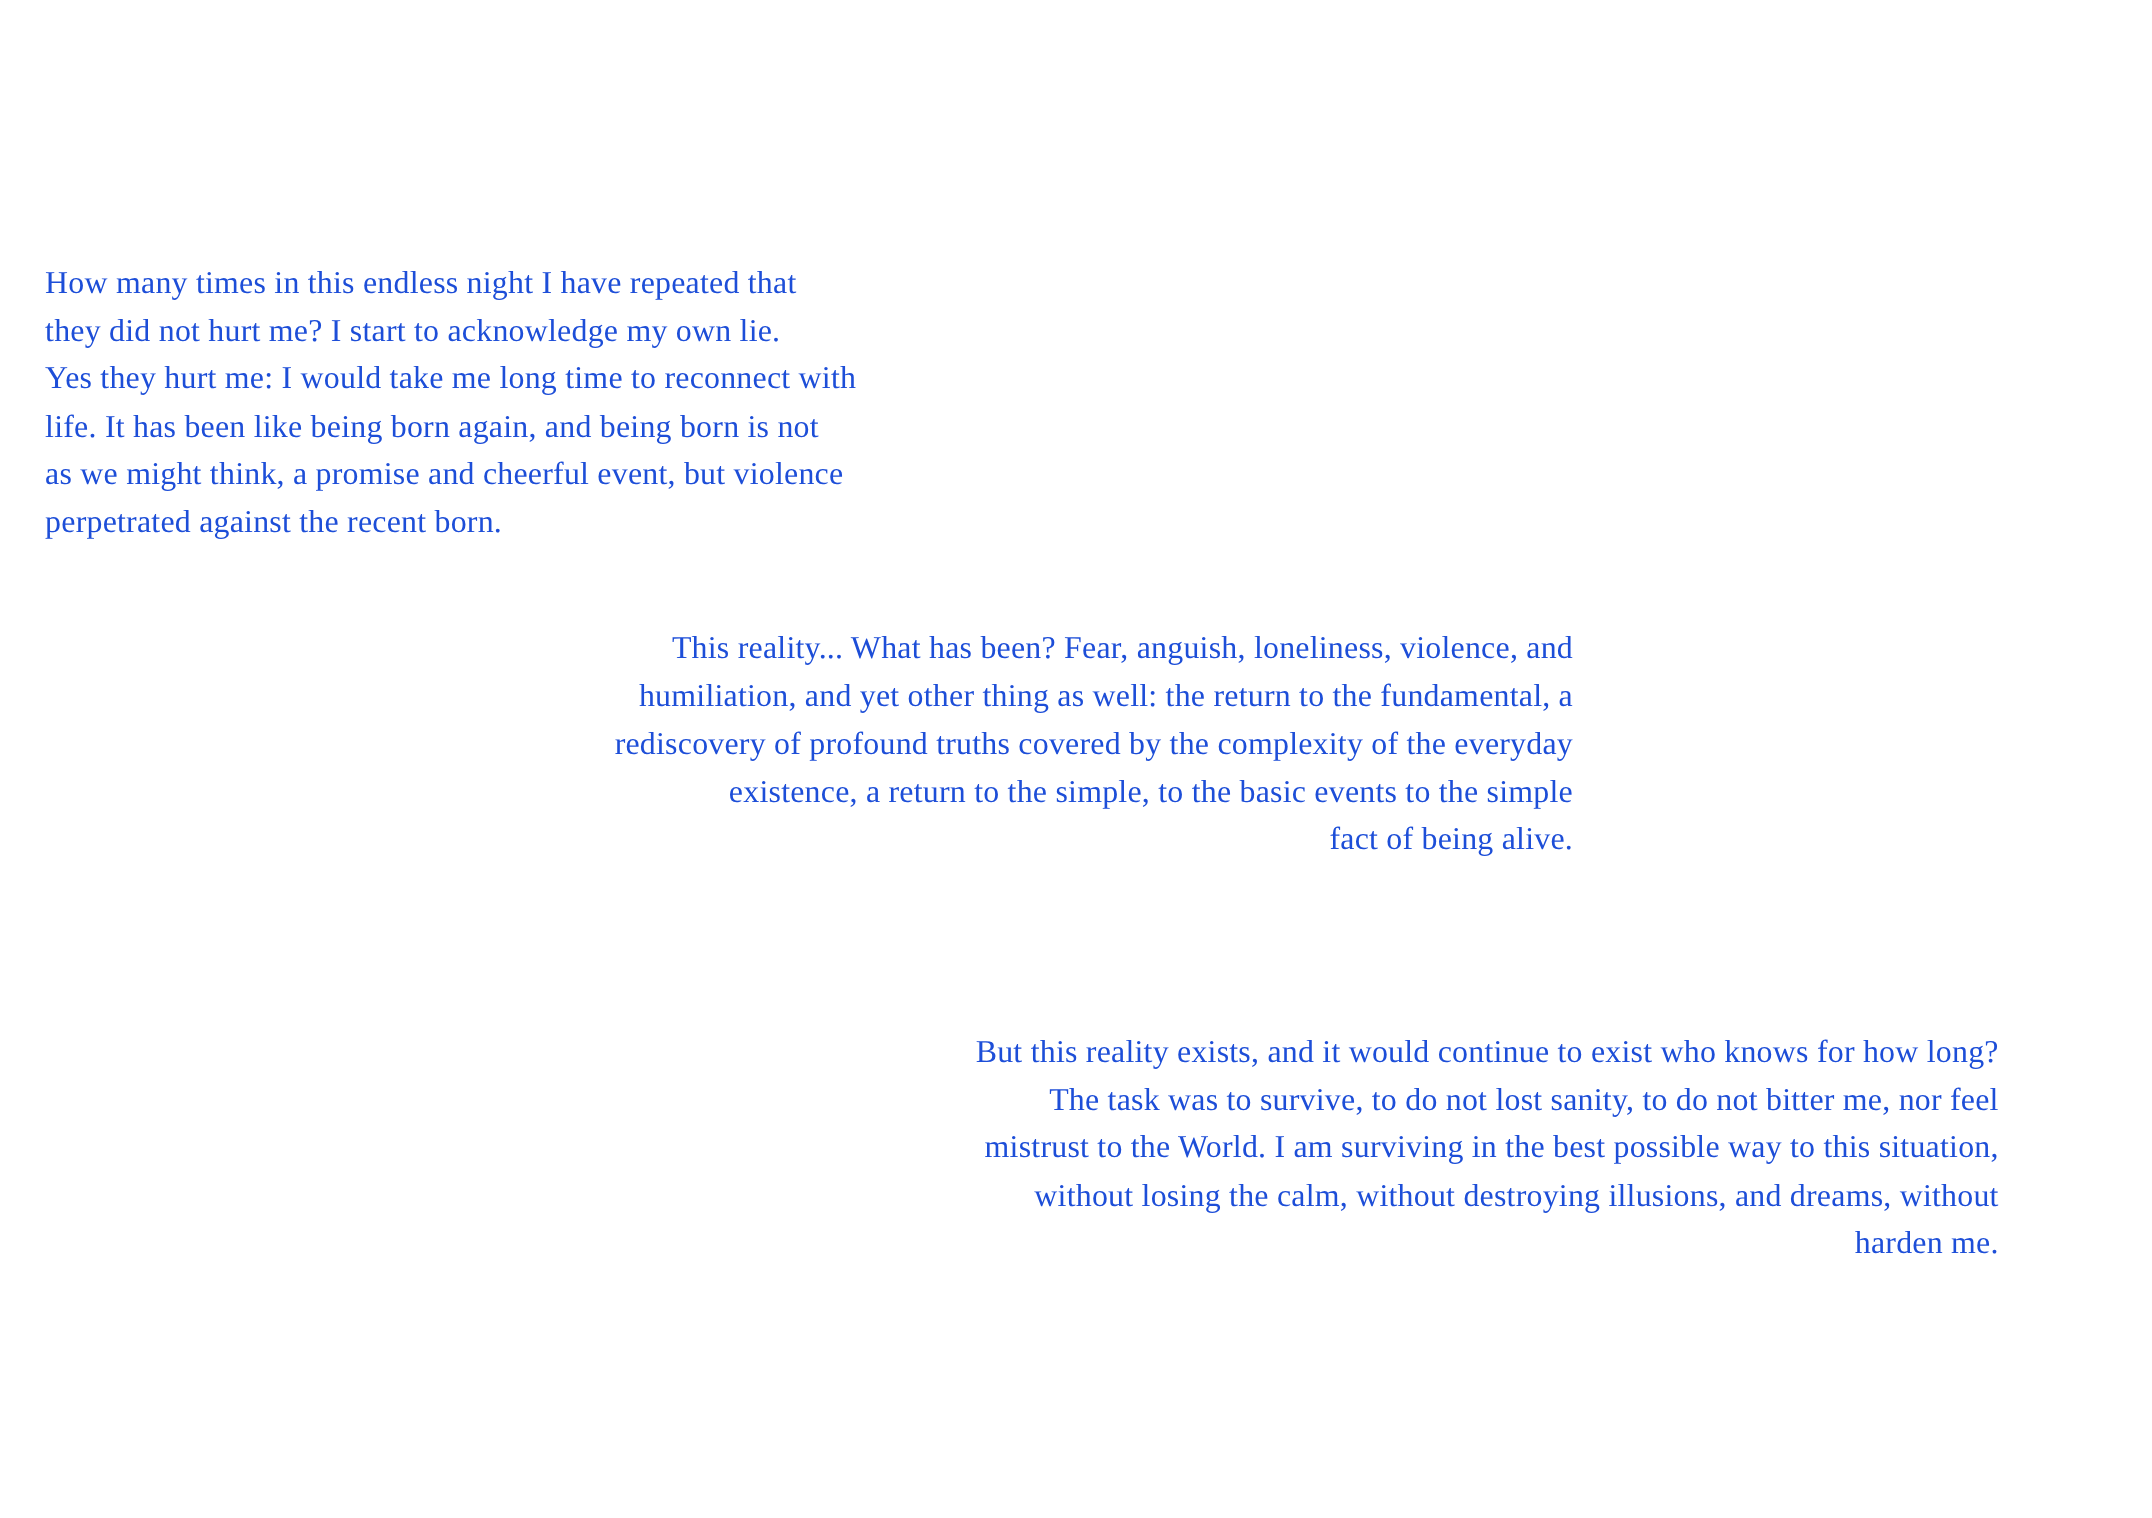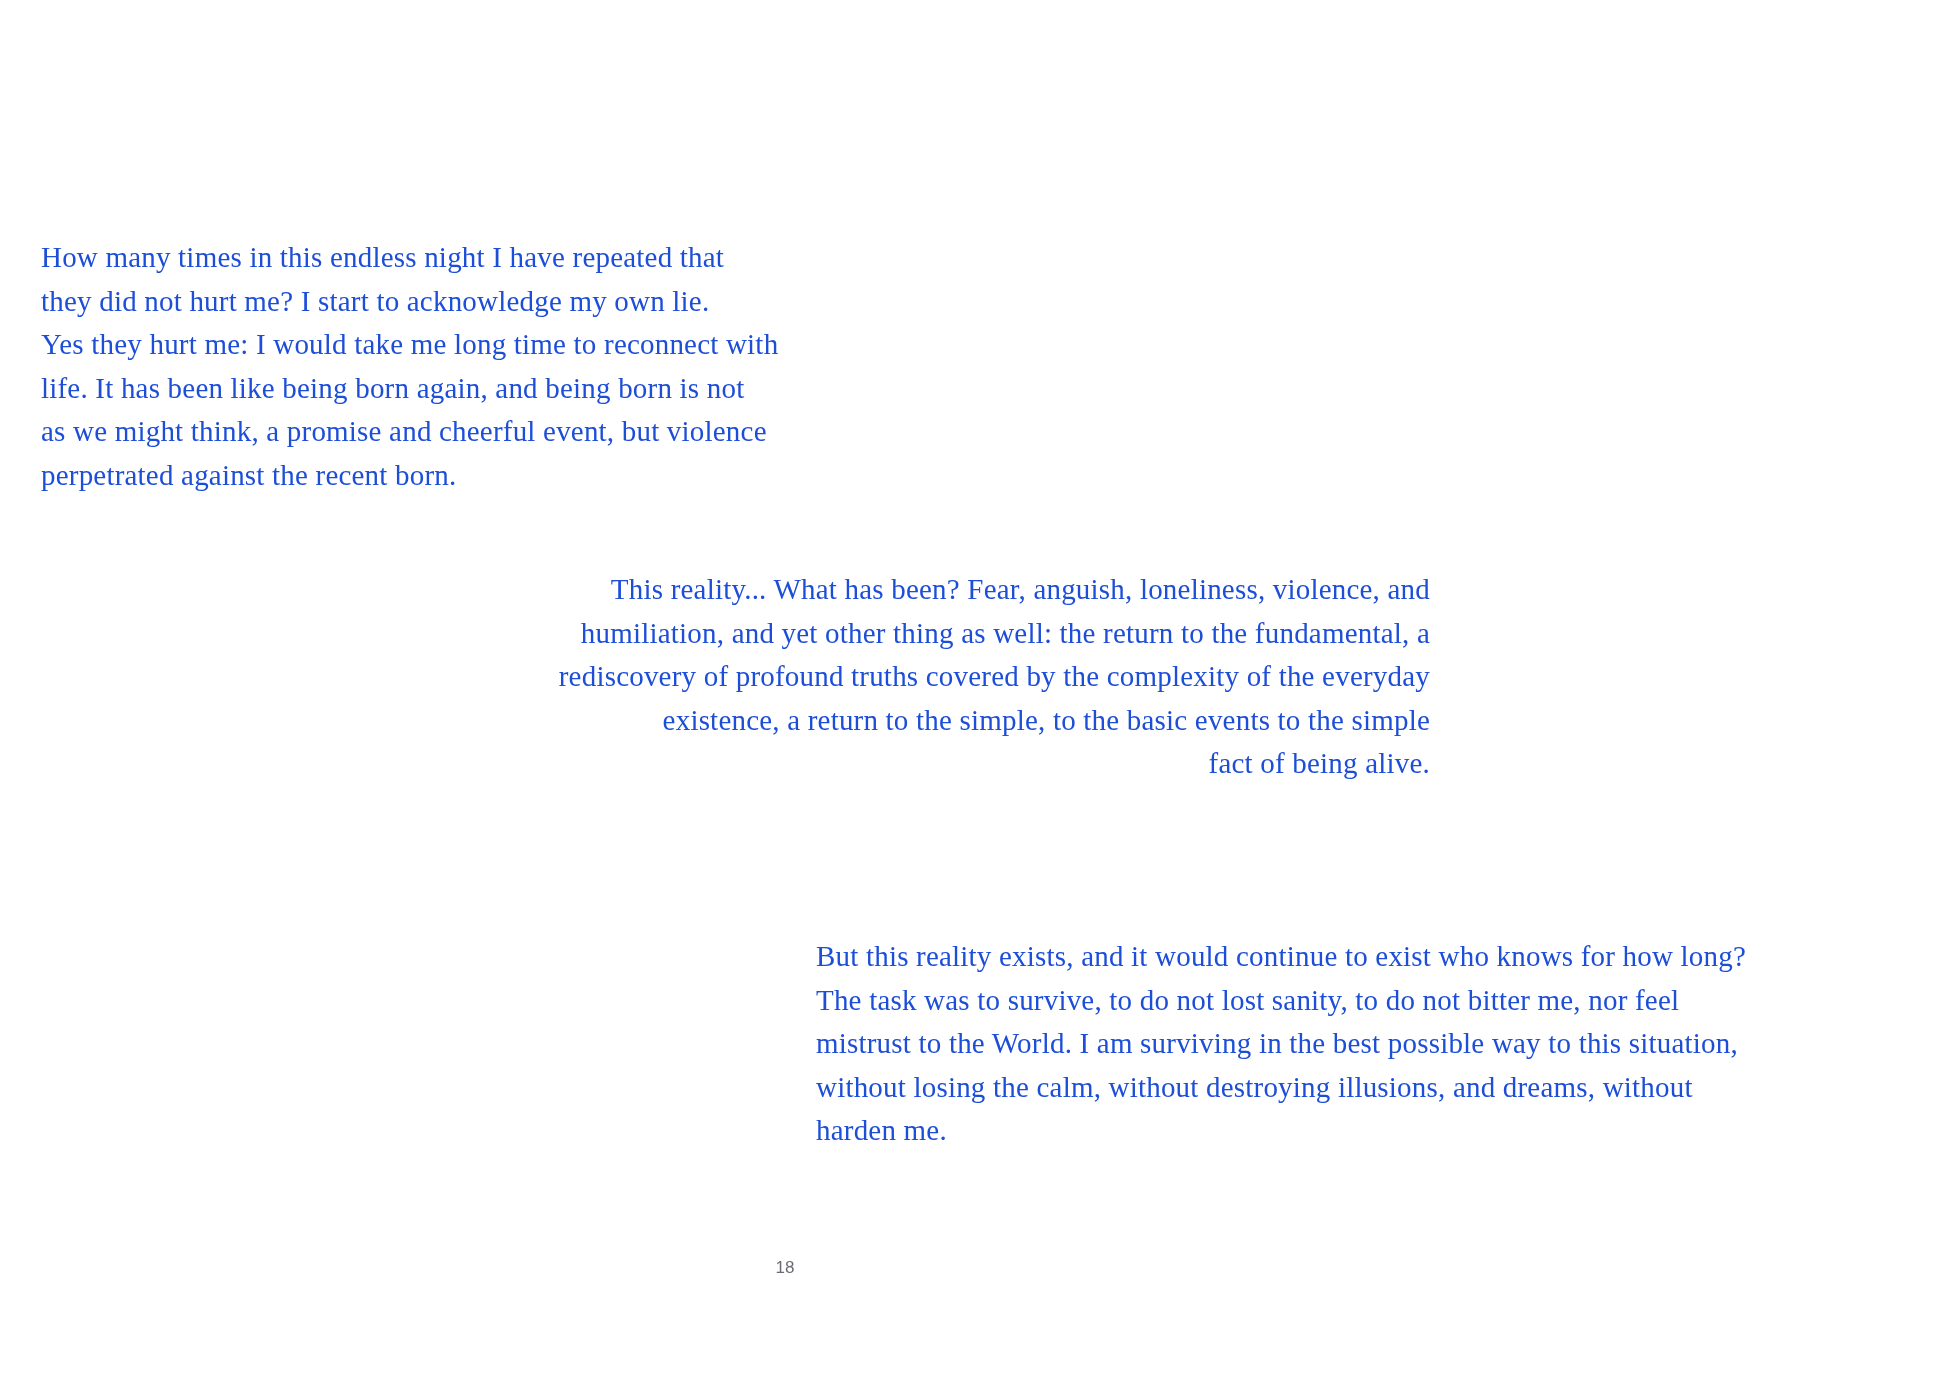--- a/index.html
+++ b/index.html
@@ -33,23 +33,24 @@
     top: 236px;
     width: 820px;
   }
   #para-2 {
     left: 490px;
     top: 568px;
     width: 940px;
     text-align: right;
   }
   #para-3 {
-    left: 816px;
+    left: 797px;
     top: 935px;
     width: 1020px;
+    text-align: right;
   }
   .folio {
     position: absolute;
     left: 0;
     top: 1258px;
     width: 1956px;
     text-align: center;
     font-size: 17px;
     font-style: normal;
     color: #6a6a72;
@@ -77,17 +78,14 @@
 rediscovery of profound truths covered by the complexity of the everyday
 existence, a return to the simple, to the basic events to the simple
 fact of being alive.</div>
 
   <div class="para" id="para-3">But this reality exists, and it would continue to exist who knows for how long?
 The task was to survive, to do not lost sanity, to do not bitter me, nor feel
 mistrust to the World. I am surviving in the best possible way to this situation,
 without losing the calm, without destroying illusions, and dreams, without
 harden me.</div>
 
-  <div class="folio">
-    <span class="folio-inner">18</span>
-  </div>
 
 </div>
 
 </body></html>

